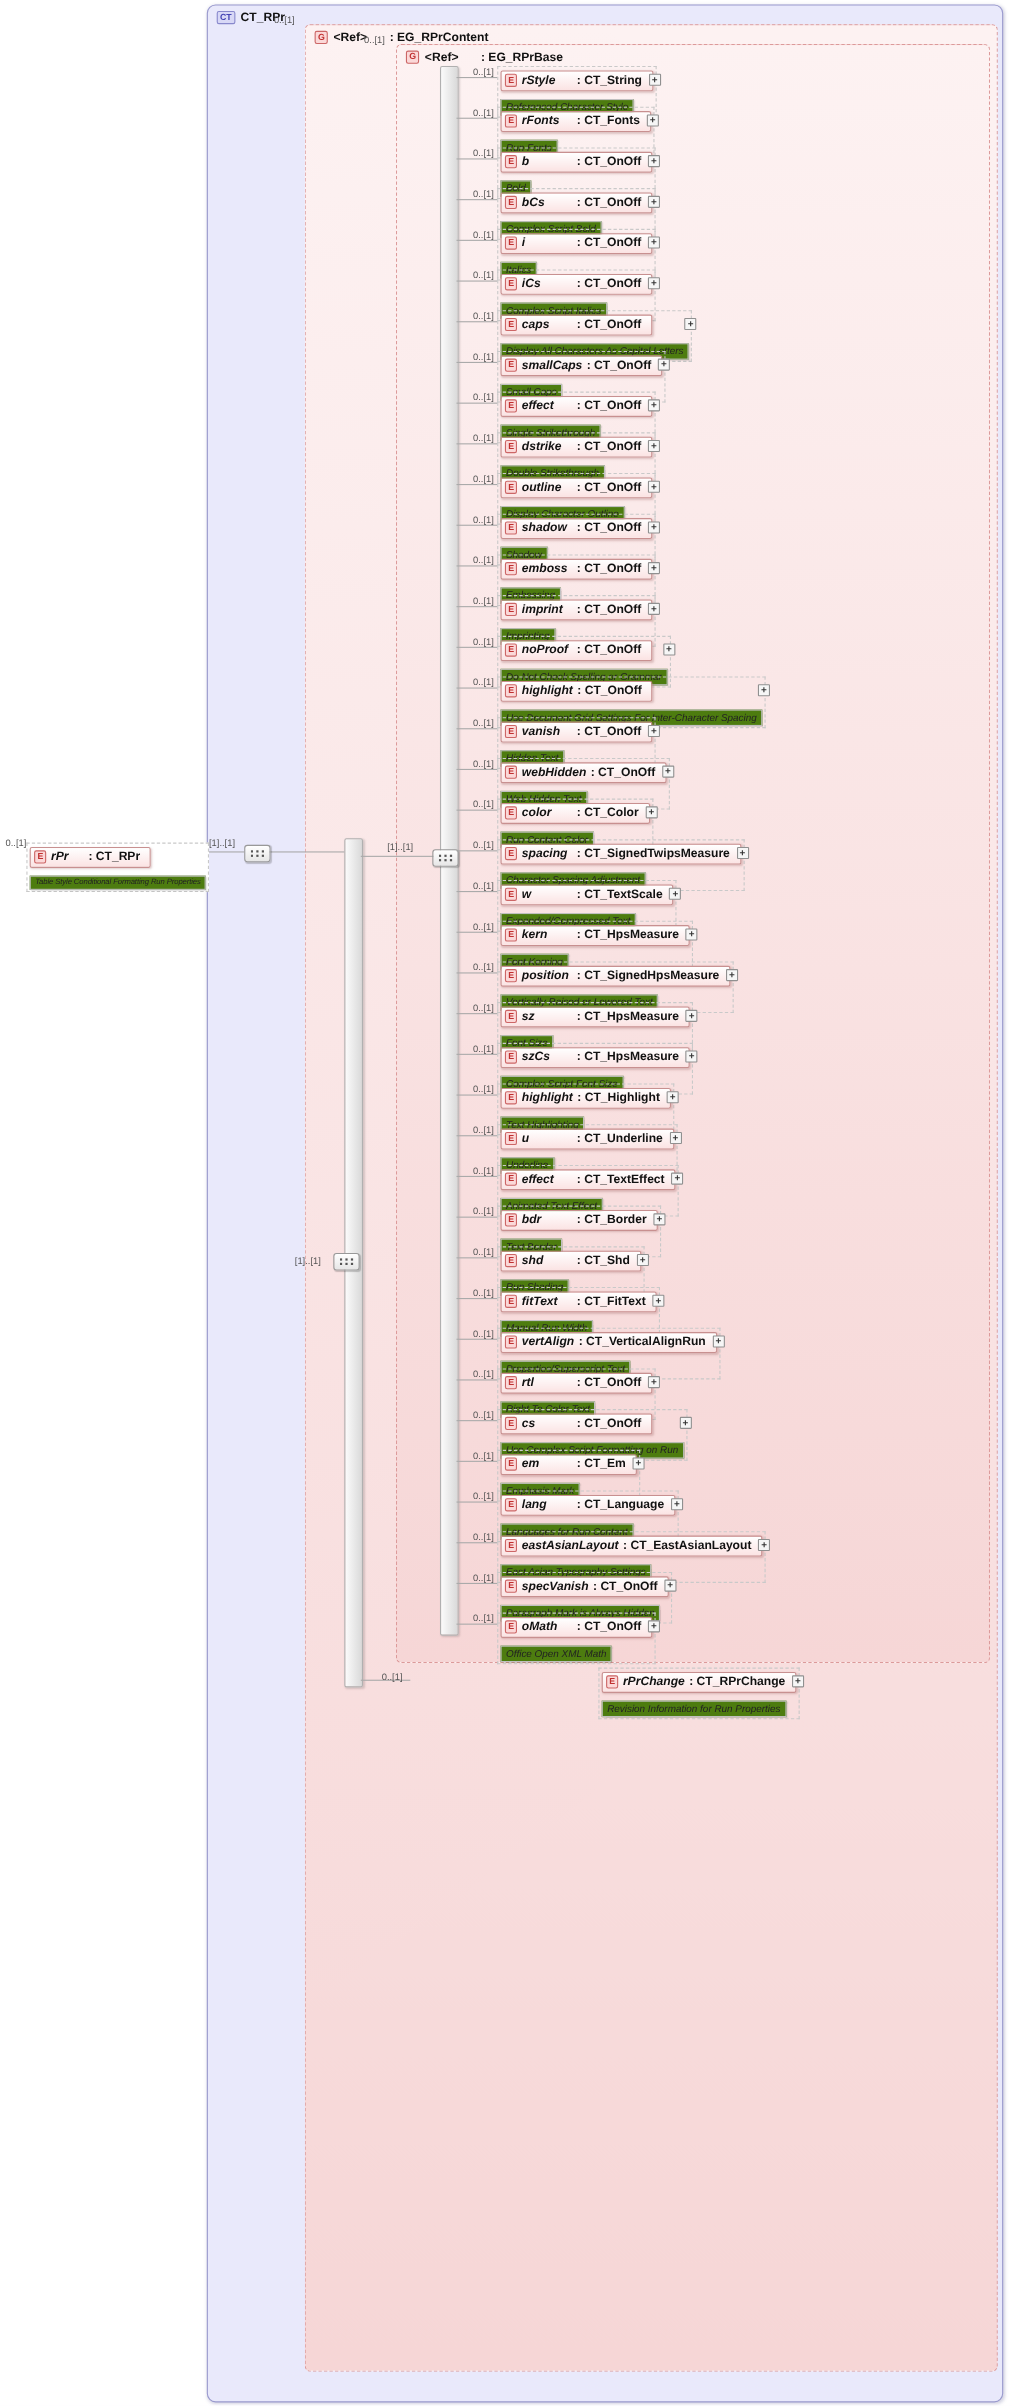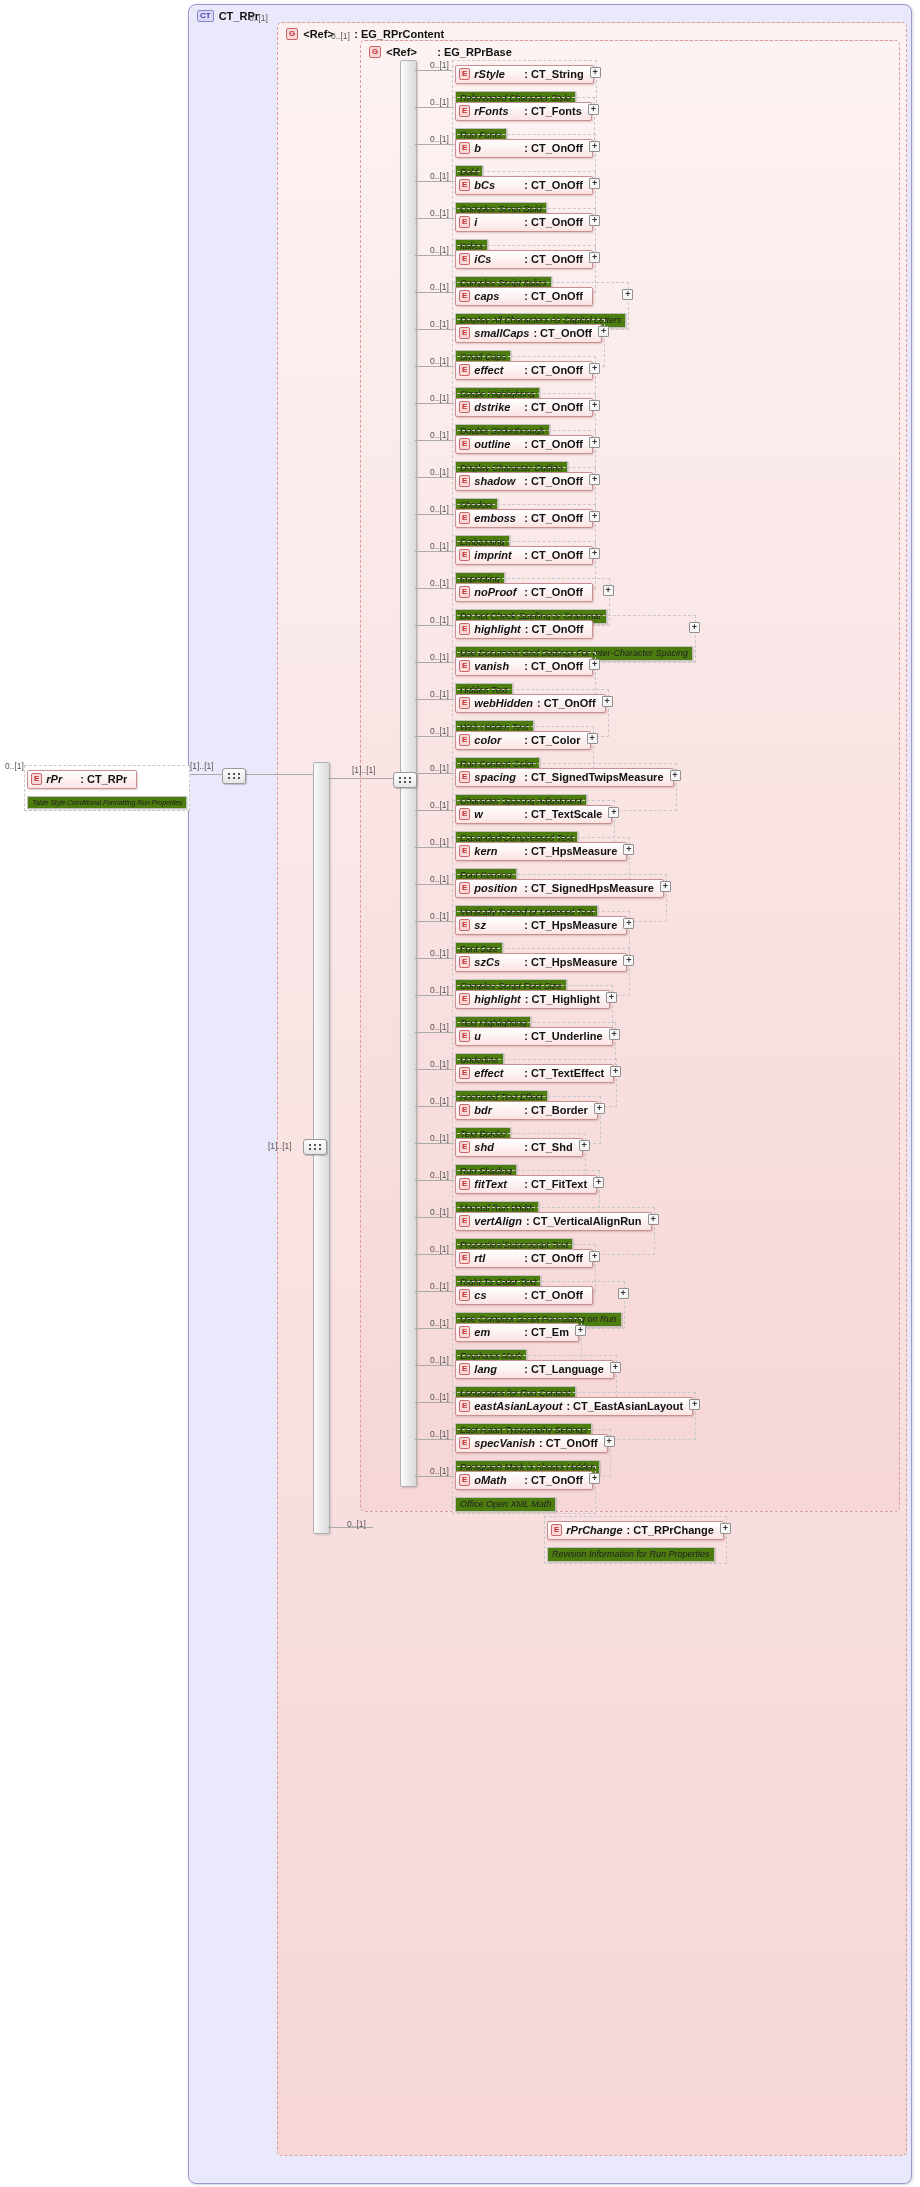--- a/index.html
+++ b/index.html
@@ -270,21 +270,21 @@
   </div>
 
   <div class="entry">
     <span class="occ">0..[1]</span>
     <div class="node">
       <div class="ebox">
         <span class="badge be">E</span>
         <span class="ename">effect</span>
         <span class="etype">: CT_OnOff</span>
       </div>
-      <div class="desc">Single Highlighting</div>
+      <div class="desc">Single Strikethrough</div>
       <span class="plus">+</span>
     </div>
   </div>
 
   <div class="entry">
     <span class="occ">0..[1]</span>
     <div class="node">
       <div class="ebox">
         <span class="badge be">E</span>
         <span class="ename">dstrike</span>

